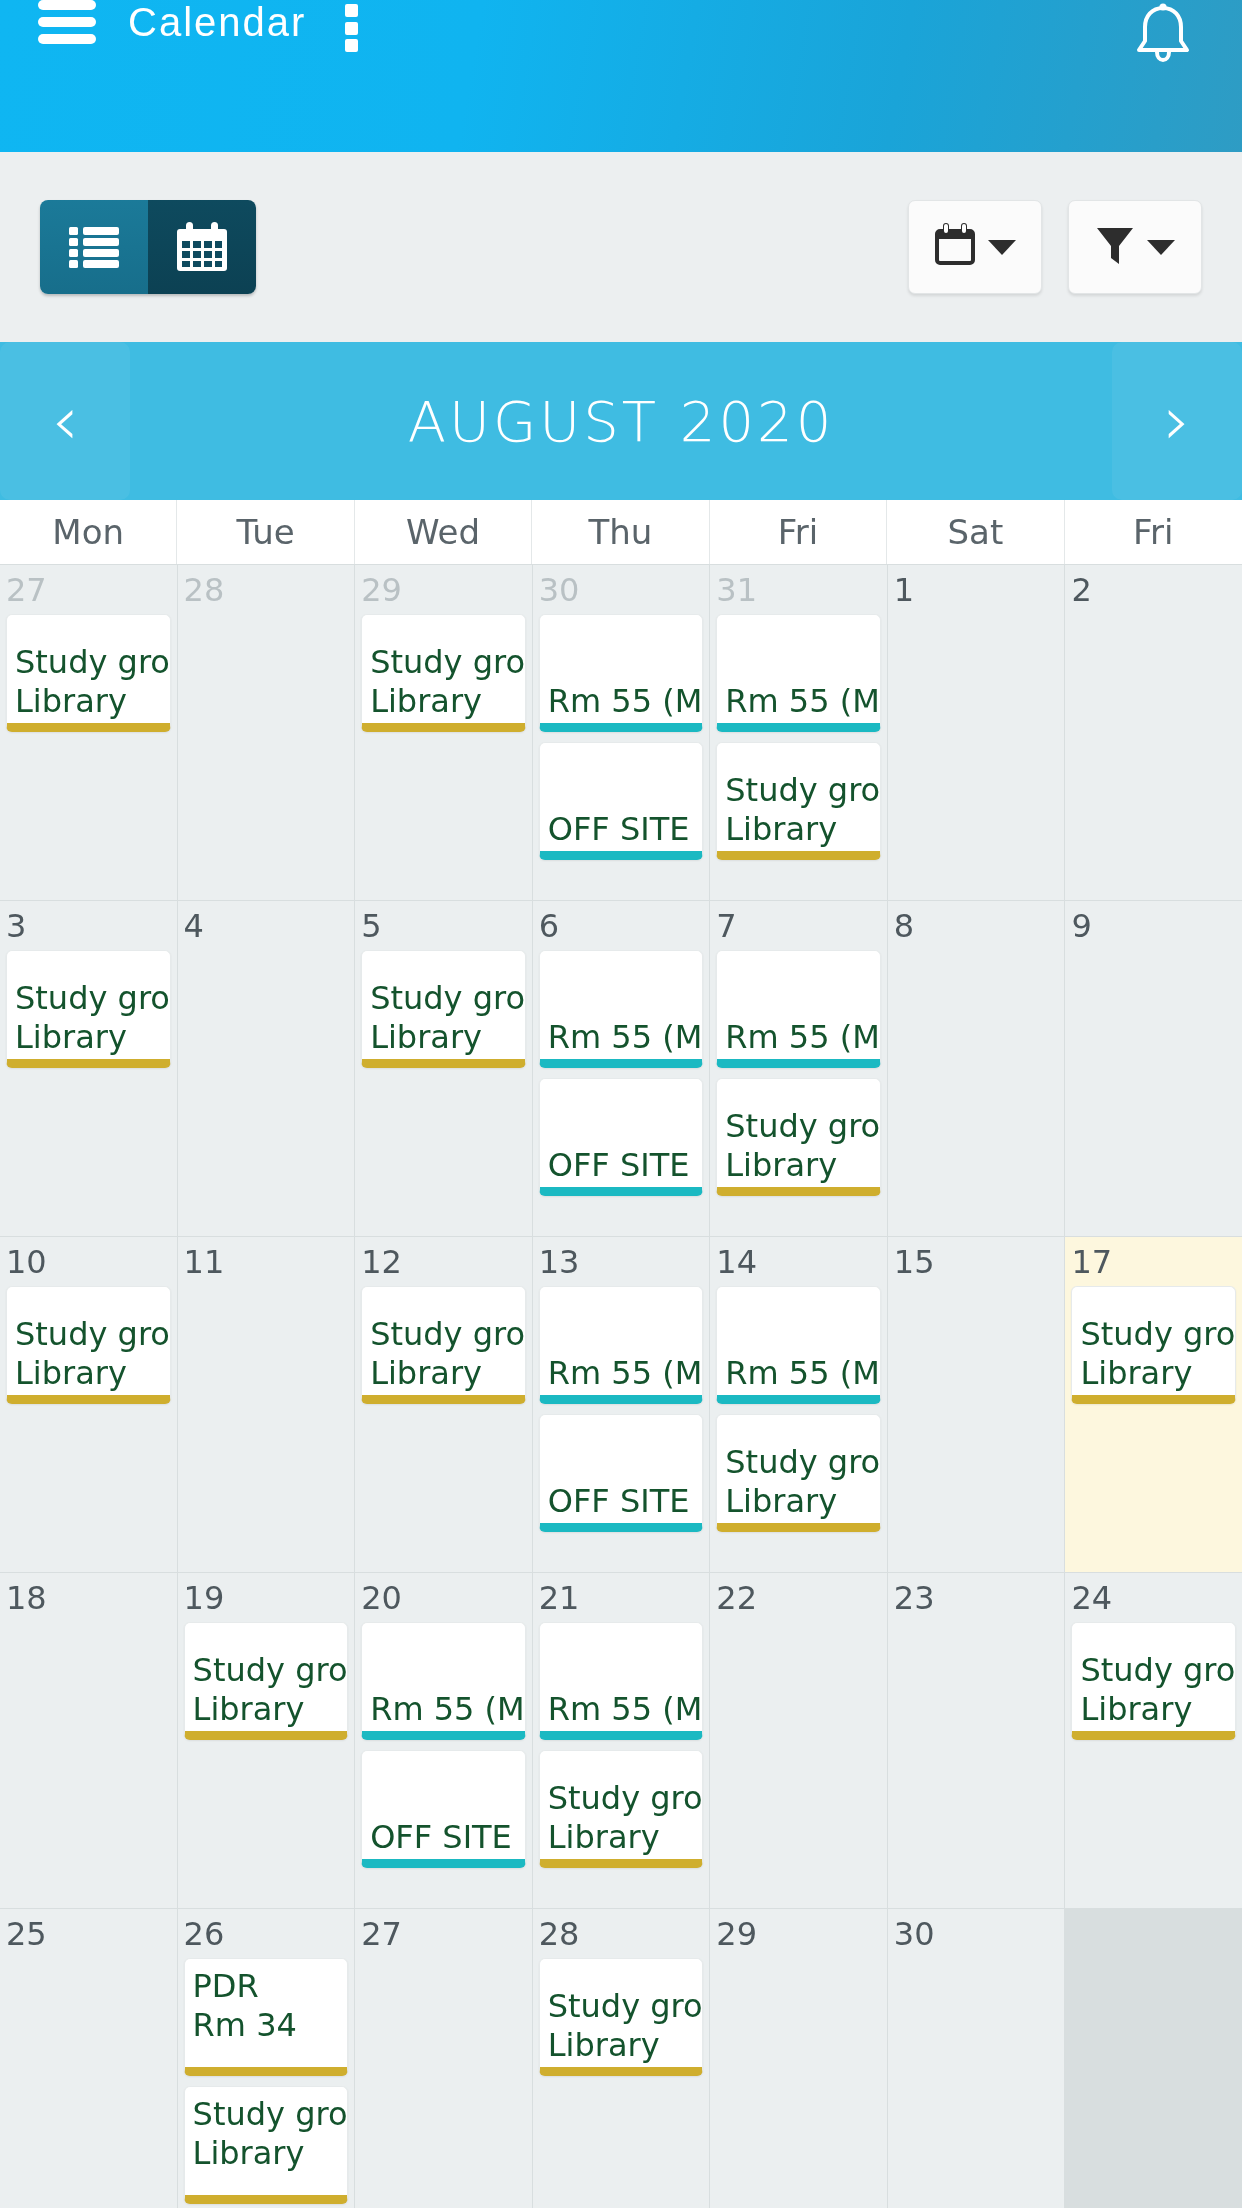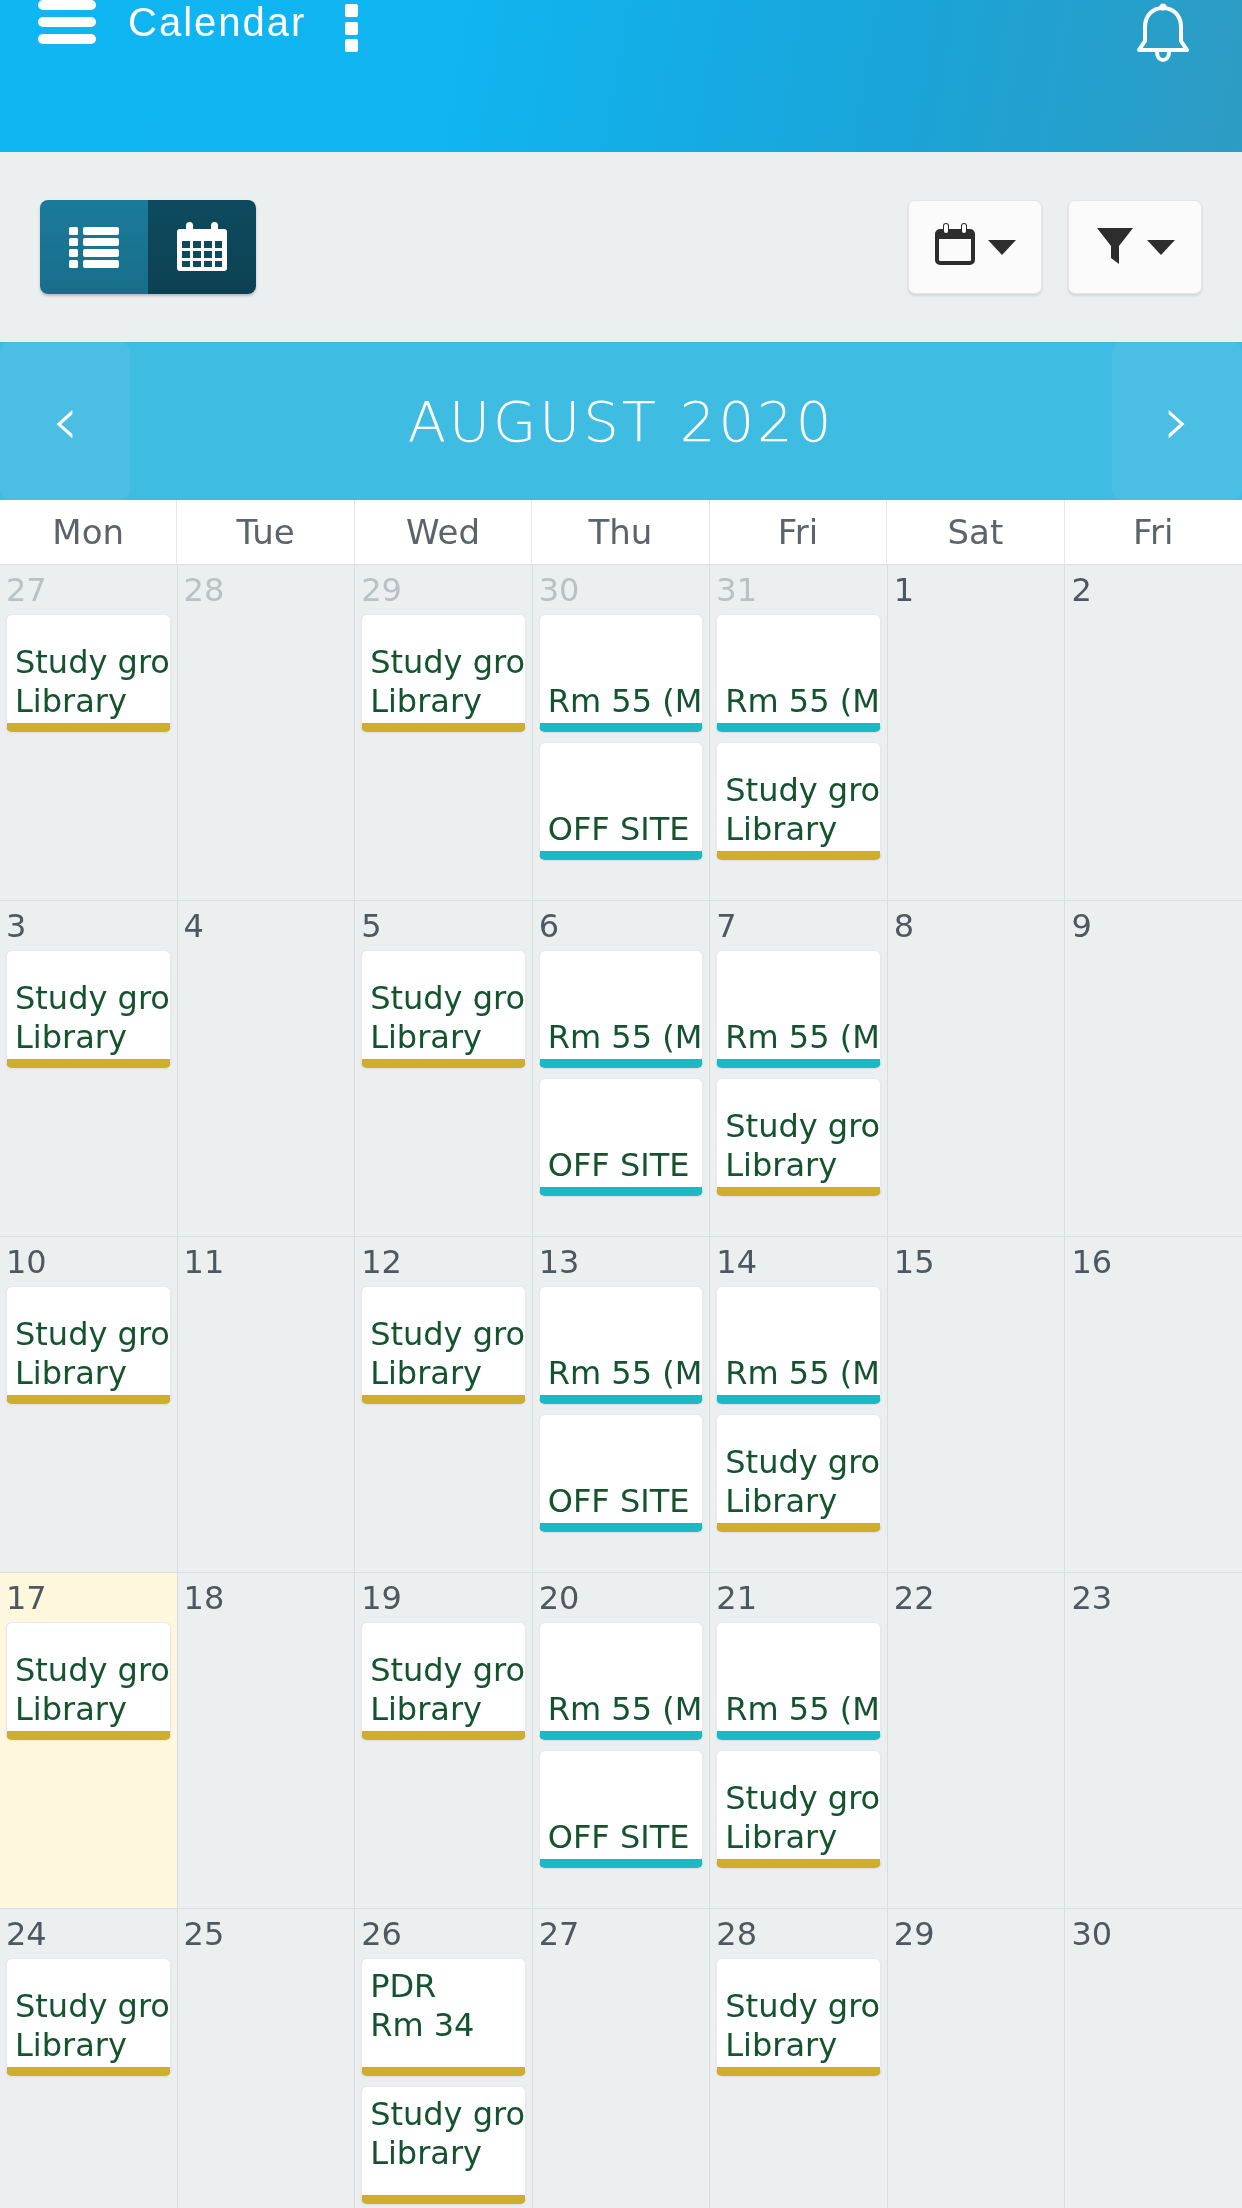--- a/index.html
+++ b/index.html
@@ -349,23 +349,20 @@
         </div>
         <div class="chip" style="border-bottom-color: rgb(207, 174, 46);">
           <div class="chip-line">Study gro</div>
           <div class="chip-line">Library</div>
         </div>
       </div>
     </div>
     <div class="cell">
       <div class="daynum">15</div>
     </div>
-    <div class="cell">
-      <div class="daynum">16</div>
-    </div>
     <div class="cell today">
       <div class="daynum">17</div>
       <div class="events">
         <div class="chip" style="border-bottom-color: rgb(207, 174, 46);">
           <div class="chip-line">Study gro</div>
           <div class="chip-line">Library</div>
         </div>
       </div>
     </div>
     <div class="cell">

